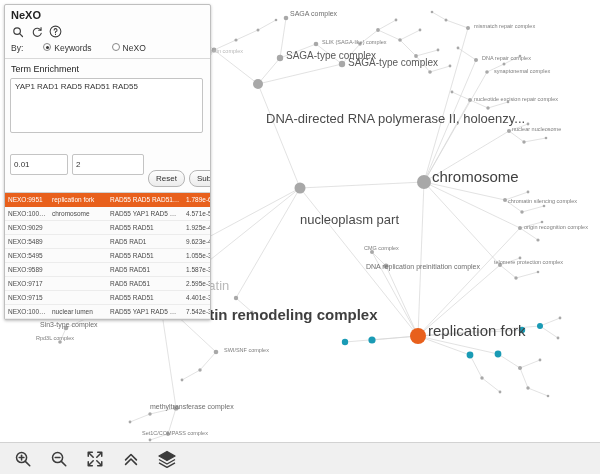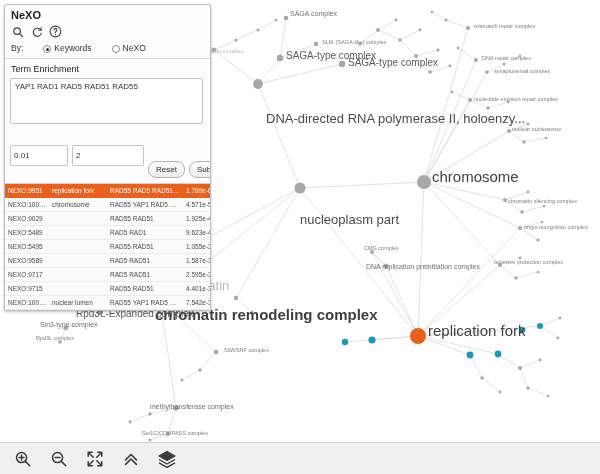--- a/index.html
+++ b/index.html
@@ -84,21 +84,21 @@
   .icon-btn svg { display:block; }
 
   .by-row {
     display: flex;
     align-items: center;
     gap: 20px;
     padding: 0 6px 5px 6px;
     font-size: 8.5px;
     color: #333;
   }
-  .radio-item { display: flex; align-items: flex-end; gap: 3px; cursor: pointer; }
+  .radio-item { display: flex; align-items: flex-start; gap: 3px; cursor: pointer; }
   .radio {
     width: 8px; height: 8px; border-radius: 50%;
     border: 1px solid #888; background: #fff;
     box-sizing: border-box; position: relative;
   }
   .radio.checked::after {
     content: "";
     position: absolute;
     left: 1.5px; top: 1.5px;
     width: 3px; height: 3px;
@@ -110,21 +110,21 @@
     height: 1px; background: #d9d9d9; margin: 0;
   }
   #term-enrichment-title {
     font-size: 9px;
     color: #222;
     padding: 5px 6px 4px 6px;
   }
   #term-textarea {
     margin: 0 5px;
     width: 193px;
-    height: 46px;
+    height: 55px;
     box-sizing: border-box;
     border: 1px solid #c4c4c4;
     border-radius: 2px;
     background: #fff;
     font-size: 8px;
     color: #333;
     padding: 3px 4px;
     resize: none;
     outline: none;
     font-family: "Liberation Sans", sans-serif;

